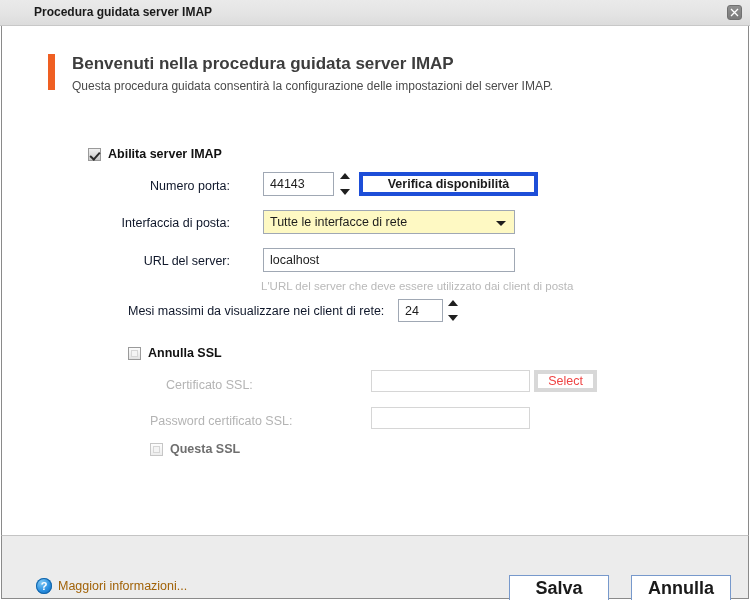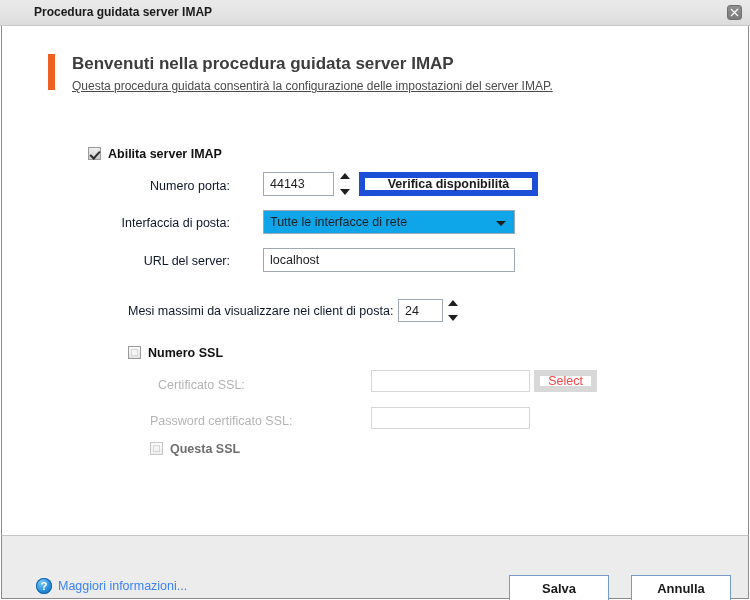--- a/index.html
+++ b/index.html
@@ -99,27 +99,27 @@
     color: #3d3d3d;
     white-space: nowrap;
   }
   .heading-sub {
     position: absolute;
     left: 70px;
     top: 53px;
     font-size: 12px;
     color: #4a4a4a;
     white-space: nowrap;
-    text-decoration: underline;
   }
 
   
   .grp-check {
     position: absolute;
     display: flex;
+    align-items: center;
     gap: 7px;
   }
   .grp-check .cb-label {
     font-size: 12.5px;
     font-weight: bold;
     color: #111111;
     white-space: nowrap;
   }
 
   
@@ -196,21 +196,21 @@
     width: 0; height: 0;
     border-left: 5px solid transparent;
     border-right: 5px solid transparent;
   }
   .spin-up { border-bottom: 6px solid #1f1f1f; }
   .spin-dn { border-top: 6px solid #1f1f1f; }
 
   .btn {
     position: absolute;
     box-sizing: border-box;
-    border: 6px solid #1d4ed8;
+    border: 4px solid #1d4ed8;
     background: #ffffff;
     font-size: 12.5px;
     font-weight: bold;
     color: #1a1a1a;
     font-family: "Liberation Sans", sans-serif;
     cursor: pointer;
     text-align: center;
     line-height: 1;
     display: flex;
     align-items: center;
@@ -220,21 +220,21 @@
     border-color: #d8d8d8;
     color: #ef4444;
     font-weight: normal;
     cursor: default;
   }
 
   .select {
     position: absolute;
     box-sizing: border-box;
     border: 1px solid #a0a8b4;
-    background: #0ea5e9;
+    background: #fef9c3;
     font-size: 12.5px;
     color: #1d1d1d;
     padding: 0 6px;
     line-height: 22px;
     cursor: pointer;
   }
   .select .caret {
     position: absolute;
     right: 8px;
     top: 10px;
@@ -283,32 +283,32 @@
     text-align: center;
     font-size: 11px;
     font-weight: bold;
     color: #ffffff;
   }
   .help-link {
     position: absolute;
     left: 58px;
     top: 553px;
     font-size: 12.5px;
-    color: #3b82f6;
+    color: #a16207;
     white-space: nowrap;
     cursor: pointer;
   }
   .footer-btn {
     position: absolute;
     box-sizing: border-box;
     width: 100px;
     height: 26px;
     background: #ffffff;
     border: 1px solid #7799cc;
-    font-size: 13px;
+    font-size: 18px;
     font-weight: bold;
     color: #1a1a1a;
     font-family: "Liberation Sans", sans-serif;
     cursor: pointer;
     display: flex;
     align-items: center;
     justify-content: center;
   }
 </style>
 </head>
@@ -347,34 +347,35 @@
       <div class="btn" style="left:357px; top:146px; width:179px; height:24px;">Verifica disponibilità</div>
 
       <div class="fld-label" style="left:100px; top:190px; width:128px;">Interfaccia di posta:</div>
       <div class="select" style="left:261px; top:184px; width:252px; height:24px;">
         <span>Tutte le interfacce di rete</span>
         <span class="caret"></span>
       </div>
 
       <div class="fld-label" style="left:100px; top:228px; width:128px;">URL del server:</div>
       <input class="txtbox" style="left: 261px; top: 222px; width: 252px; height: 24px;" value="localhost">
-
-      <div class="fld-label" style="left:126px; top:278px;">Mesi massimi da visualizzare nei client di posta:</div>
+      <div class="hint" style="left:259px; top:254px;">L'URL del server che deve essere utilizzato dai client di posta</div>
+
+      <div class="fld-label" style="left:126px; top:278px;">Mesi massimi da visualizzare nei client di rete:</div>
       <input class="txtbox" style="left: 396px; top: 273px; width: 45px; height: 23px;" value="24">
       <div class="spinner" style="left:446px; top:274px; height:21px;">
         <div class="spin-up"></div>
         <div class="spin-dn"></div>
       </div>
 
       <div class="grp-check" style="left:126px; top:320px;">
         <div class="cb unchecked-inner"></div>
-        <div class="cb-label">Numero SSL</div>
-      </div>
-
-      <div class="fld-label dim" style="left:156px; top:352px;">Certificato SSL:</div>
+        <div class="cb-label">Annulla SSL</div>
+      </div>
+
+      <div class="fld-label dim" style="left:164px; top:352px;">Certificato SSL:</div>
       <input class="txtbox dim" style="left: 369px; top: 344px; width: 159px; height: 22px;" disabled="" value="">
       <div class="btn disabled" style="left:532px; top:344px; width:63px; height:22px;">Select</div>
 
       <div class="fld-label dim" style="left:148px; top:388px;">Password certificato SSL:</div>
       <input class="txtbox dim" style="left: 369px; top: 381px; width: 159px; height: 22px;" disabled="" value="">
 
       <div class="grp-check" style="left:148px; top:416px;">
         <div class="cb light unchecked-inner"></div>
         <div class="cb-label" style="color:#6f6f6f; font-weight:bold;">Questa SSL</div>
       </div>

